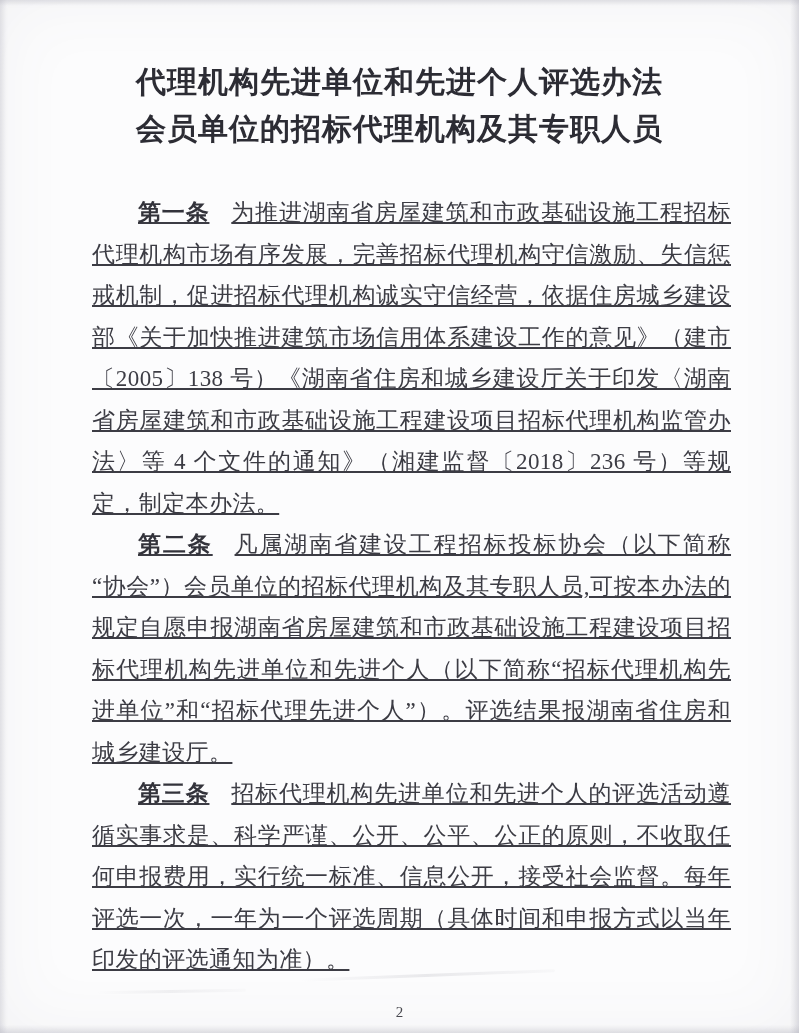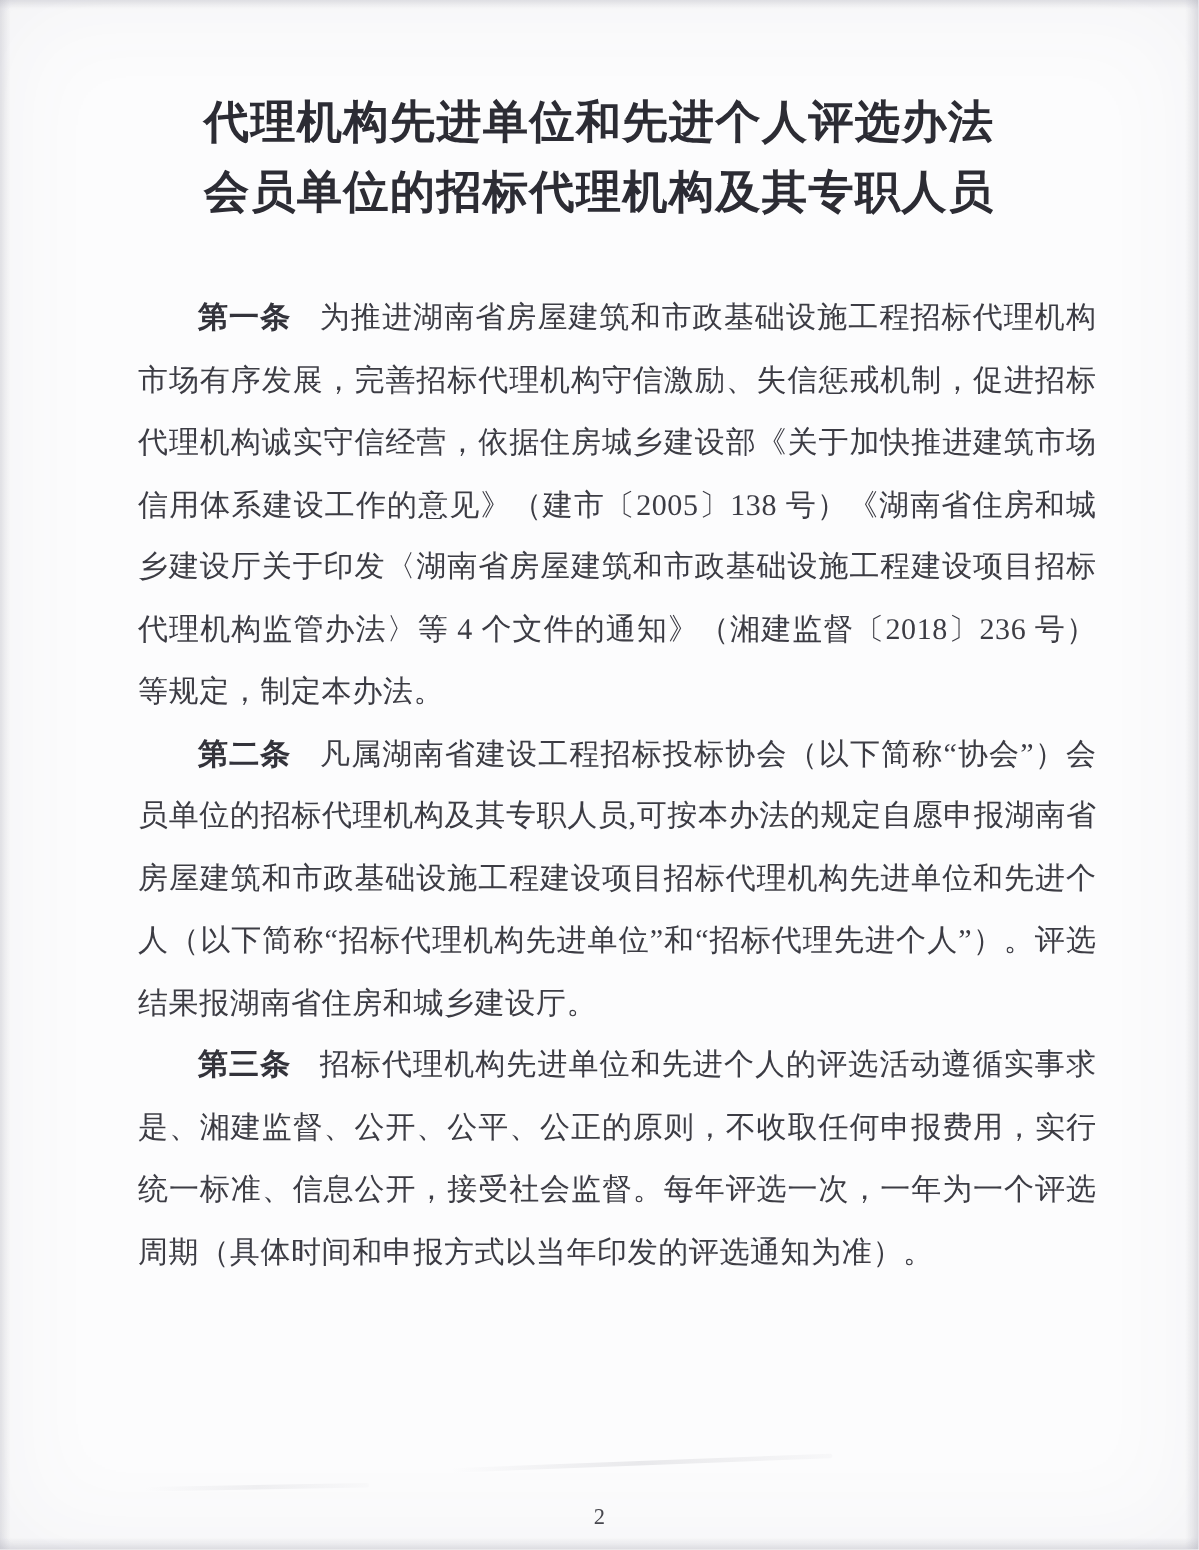--- a/index.html
+++ b/index.html
@@ -39,24 +39,25 @@
     line-height: 47px;
     font-weight: 700;
     letter-spacing: 1px;
     color: #2c2c34;
   }
   .doc-title .title-line { display: block; }
 
   .doc-body {
     margin: 40px 68px 0 92px;
     color: #3c3c44;
-    font-size: 20px;
+    font-size: 23px;
     line-height: 41.5px;
     letter-spacing: 0.4px;
     text-align: justify;
+    text-decoration: underline;
   }
   .doc-body p.para {
     margin: 0;
     text-indent: 2em;
   }
   .article-label {
     font-weight: 700;
     color: #33333b;
     margin-right: 0.95em;
   }
@@ -98,21 +99,21 @@
     <span class="title-line">代理机构先进单位和先进个人评选办法</span>
     <span class="title-line">会员单位的招标代理机构及其专职人员</span>
   </h1>
 
   <div class="doc-body">
 
     <p class="para"><span class="article-label">第一条</span><span class="article-text">为推进湖南省房屋建筑和市政基础设施工程招标代理机构市场有序发展，完善招标代理机构守信激励、失信惩戒机制，促进招标代理机构诚实守信经营，依据住房城乡建设部《关于加快推进建筑市场信用体系建设工作的意见》（建市〔2005〕138 号）《湖南省住房和城乡建设厅关于印发〈湖南省房屋建筑和市政基础设施工程建设项目招标代理机构监管办法〉等 4 个文件的通知》（湘建监督〔2018〕236 号）等规定，制定本办法。</span></p>
 
     <p class="para"><span class="article-label">第二条</span><span class="article-text">凡属湖南省建设工程招标投标协会（以下简称“协会”）会员单位的招标代理机构及其专职人员,可按本办法的规定自愿申报湖南省房屋建筑和市政基础设施工程建设项目招标代理机构先进单位和先进个人（以下简称“招标代理机构先进单位”和“招标代理先进个人”）。评选结果报湖南省住房和城乡建设厅。</span></p>
 
-    <p class="para"><span class="article-label">第三条</span><span class="article-text">招标代理机构先进单位和先进个人的评选活动遵循实事求是、湘建监督、公开、公平、公正的原则，不收取任何申报费用，实行统一标准、信息公开，接受社会监督。每年评选一次，一年为一个评选周期（具体时间和申报方式以当年印发的评选通知为准）。</span></p>
+    <p class="para"><span class="article-label">第三条</span><span class="article-text">招标代理机构先进单位和先进个人的评选活动遵循实事求是、科学严谨、公开、公平、公正的原则，不收取任何申报费用，实行统一标准、信息公开，接受社会监督。每年评选一次，一年为一个评选周期（具体时间和申报方式以当年印发的评选通知为准）。</span></p>
 
   </div>
 
   <div class="streak streak-1"></div>
   <div class="streak streak-2"></div>
 
   <div class="page-number">2</div>
 
 </div>
 

